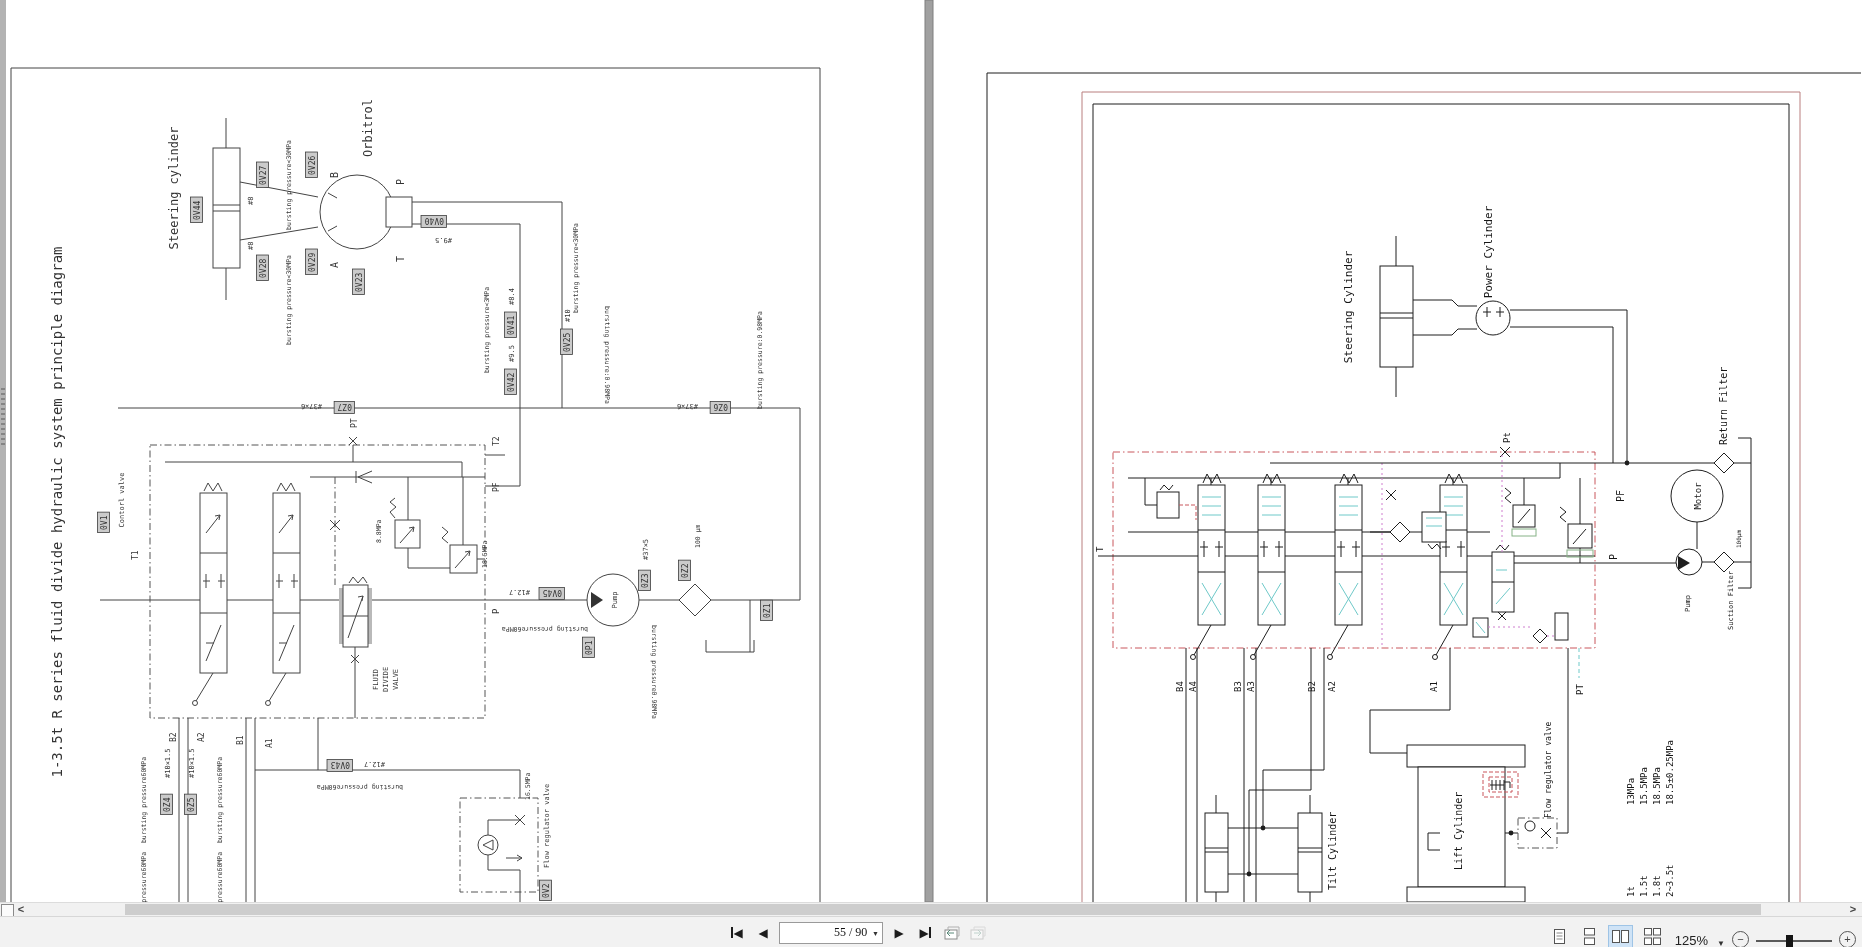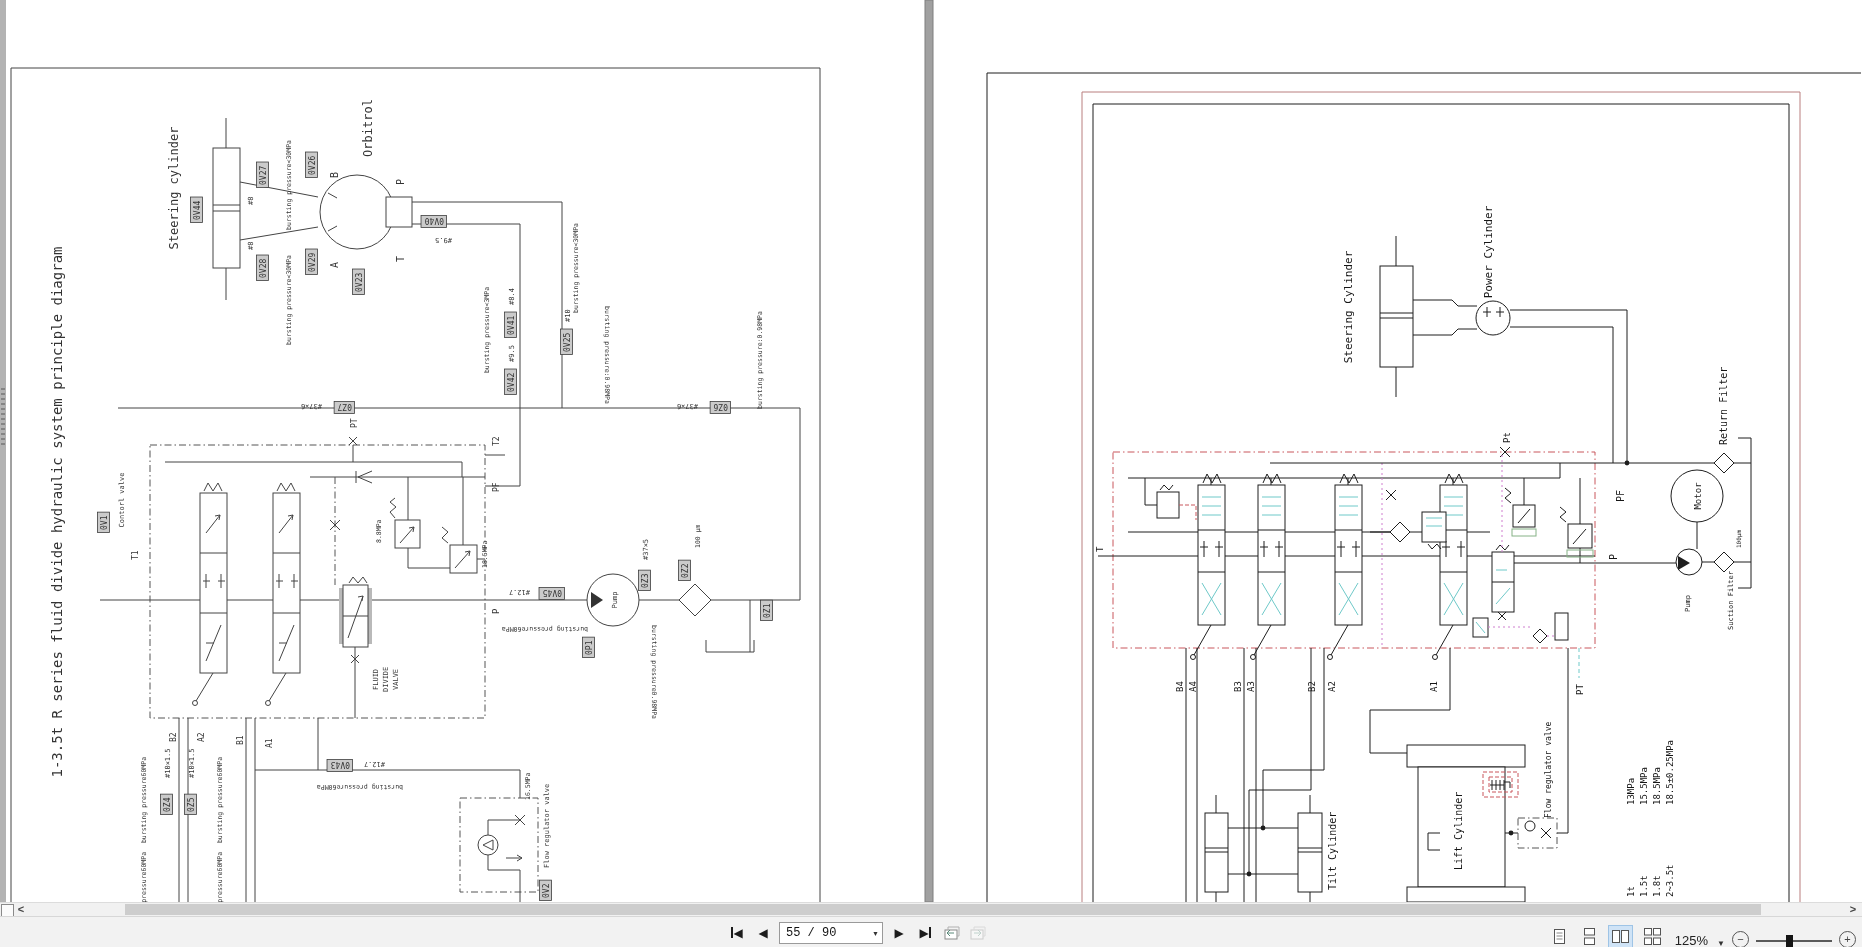--- a/index.html
+++ b/index.html
@@ -32,21 +32,21 @@
   .hscroll .arrow.right{right:2px;}
   .hscroll .thumb{position:absolute;left:125px;top:1px;width:1636px;height:11px;background:#cdcdcd;}
   
   .toolbar{position:absolute;left:0;top:916px;width:1862px;height:31px;background:#f2f2f2;border-top:1px solid #d7d7d7;}
   .navcluster{position:absolute;left:727px;top:0;height:31px;display:flex;align-items:center;gap:6px;}
   .rightcluster{position:absolute;right:6px;top:0;height:31px;display:flex;align-items:flex-end;gap:7px;}
   .tbtn{display:flex;align-items:center;justify-content:center;height:22px;min-width:20px;background:transparent;border:none;color:#222;font-size:12px;cursor:default;}
   .tri{font-size:12px;color:#1c1c1c;line-height:1;}
   .bar{display:inline-block;width:2px;height:11px;background:#1c1c1c;}
   .pgbox{position:relative;width:102px;height:20px;background:#fff;border:1px solid #9a9a9a;display:flex;align-items:center;}
-  .pgbox input{border:none;outline:none;width:80px;font-size:12px;padding-left:6px;font-family:Liberation Mono, monospace;color:#111;background:transparent;}
+  .pgbox input{border:none;outline:none;width:80px;font-size:12px;padding-left:6px;font-family:Liberation Serif, serif;color:#111;background:transparent;margin-left:48px;}
   .pgbox .caret{position:absolute;right:3px;top:7px;font-size:7px;color:#333;}
   .zoomtext{font-size:13px;color:#222;min-width:36px;text-align:right;}
   .caret2{font-size:8px;color:#333;margin-left:2px;}
   .circlebtn{width:15px;height:15px;border:1.3px solid #555;border-radius:50%;display:flex;align-items:center;justify-content:center;font-size:11px;color:#444;line-height:1;}
   .slider{position:relative;width:76px;height:14px;display:flex;align-items:center;}
   .slider .track{width:76px;height:2px;background:#5a5a5a;}
   .slider .knob{position:absolute;left:30px;top:1px;width:7px;height:12px;background:#141414;}
   .layicon{padding:2px 3px;border:1px solid transparent;display:flex;align-items:center;}
   .layicon.active{background:#cfe3f6;border-color:#9ec4e6;}
 </style>

